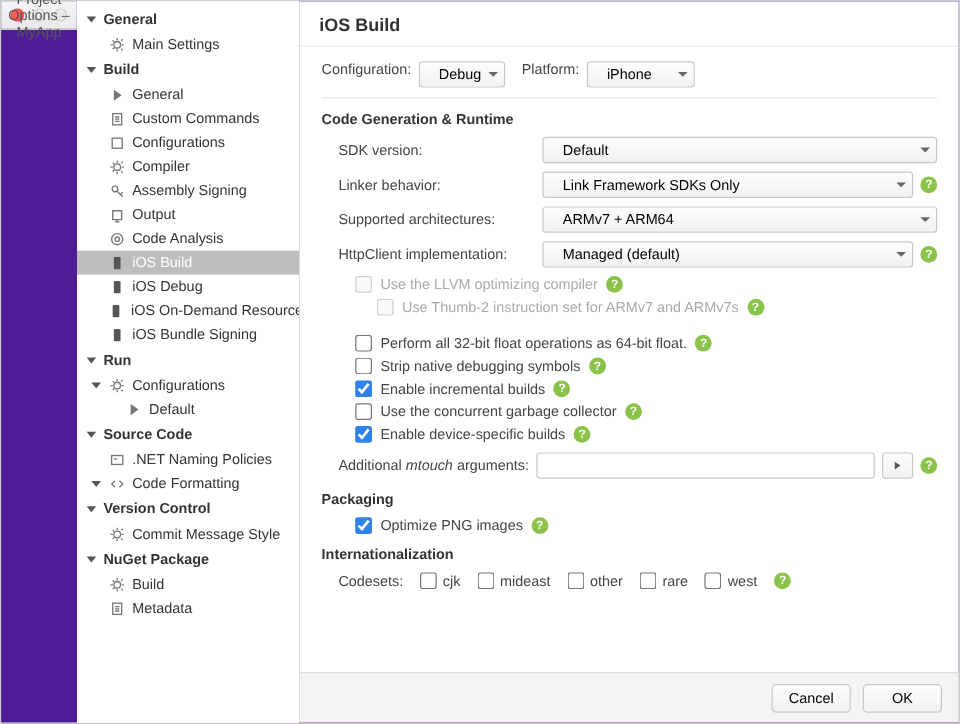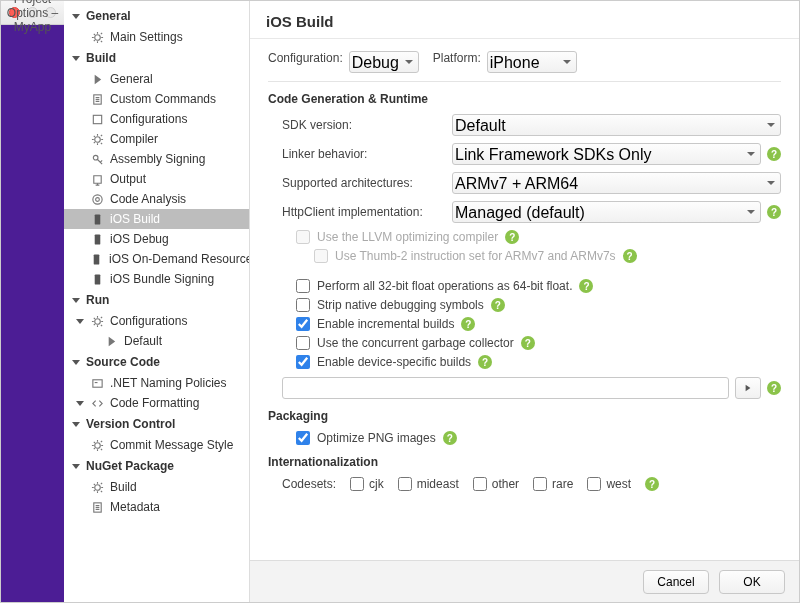--- a/index.html
+++ b/index.html
@@ -20,21 +20,21 @@
 .tree-item.sub { padding-left: 40px; }
 .tree-item.selected { background: #bdbdbd; color: #fff; }
 .tree-item.selected .icon svg { stroke: #fff; fill: #fff; }
 .icon { width: 14px; height: 14px; display: inline-flex; align-items: center; justify-content: center; }
 .icon svg { width: 13px; height: 13px; stroke: #777; fill: none; stroke-width: 1.2; }
 .main { flex: 1; display: flex; flex-direction: column; background: #fff; overflow: hidden; }
 .page-title { font-size: 15px; font-weight: bold; padding: 12px 16px 8px 16px; border-bottom: 1px solid #e8e8e8; }
 .content { flex: 1; overflow-y: auto; padding: 12px 18px; font-size: 12px; color: #444; }
 .row { display: flex; align-items: flex-start; margin-bottom: 8px; gap: 6px; }
 .row .lbl { color: #444; }
-select, .combo { height: 22px; font-size: 16px; border: 1px solid #c8c8c8; border-radius: 3px; background: linear-gradient(#fdfdfd,#f1f1f1); padding: 0 18px 0 2px; appearance: none; position: relative; }
+select, .combo { height: 22px; font-size: 12px; border: 1px solid #c8c8c8; border-radius: 3px; background: linear-gradient(#fdfdfd,#f1f1f1); padding: 0 18px 0 16px; appearance: none; position: relative; }
 .combo-wrap { position: relative; display: inline-block; }
 .combo-wrap::after { content: ""; position: absolute; right: 6px; top: 9px; width: 0; height: 0; border-left: 4px solid transparent; border-right: 4px solid transparent; border-top: 4px solid #666; pointer-events: none; }
 .section-h { font-weight: bold; font-size: 12px; margin: 10px 0 8px 0; color: #333; }
 hr.sep { border: none; border-top: 1px solid #e4e4e4; margin: 6px 0 0 0; }
 .form-row { display: flex; align-items: center; margin-bottom: 7px; gap: 16px; }
 .form-row .flabel { width: 168px; padding-left: 14px; color: #444; }
 .form-row .fval { flex: 1; display: flex; align-items: center; gap: 6px; }
 .wide-combo { flex: 1; }
 .help { width: 14px; height: 14px; border-radius: 50%; background: #8bc34a; color: #fff; font-size: 10px; font-weight: bold; display: inline-flex; align-items: center; justify-content: center; cursor: pointer; }
 .chk-row { display: flex; align-items: flex-end; gap: 7px; margin: 5px 0 5px 14px; color: #444; }
@@ -343,20 +343,21 @@
           <span>Use the concurrent garbage collector</span>
           <span class="help">?</span>
         </div>
         <div class="chk-row indent1">
           <input type="checkbox" checked="" style="">
           <span>Enable device-specific builds</span>
           <span class="help">?</span>
         </div>
 
         <div class="arg-row">
+          <span><span>Additional </span><em>mtouch</em><span> arguments:</span></span>
           <input type="text" style="">
           <span class="arr-btn">
               <svg viewBox="0 0 10 10" width="8" height="8">
                 <path d="M2 1 L8 5 L2 9 Z" fill="#555"></path>
               </svg>
             </span>
           <span class="help">?</span>
         </div>
 
         <div class="section-h">Packaging</div>

